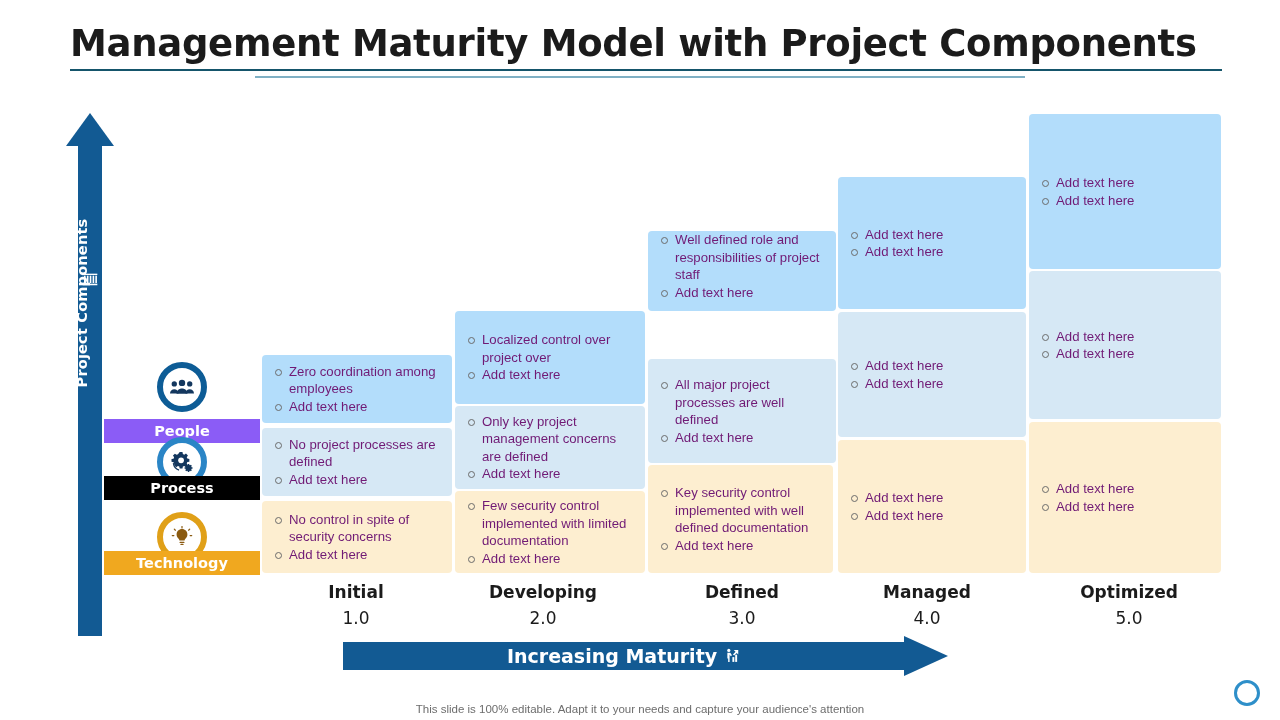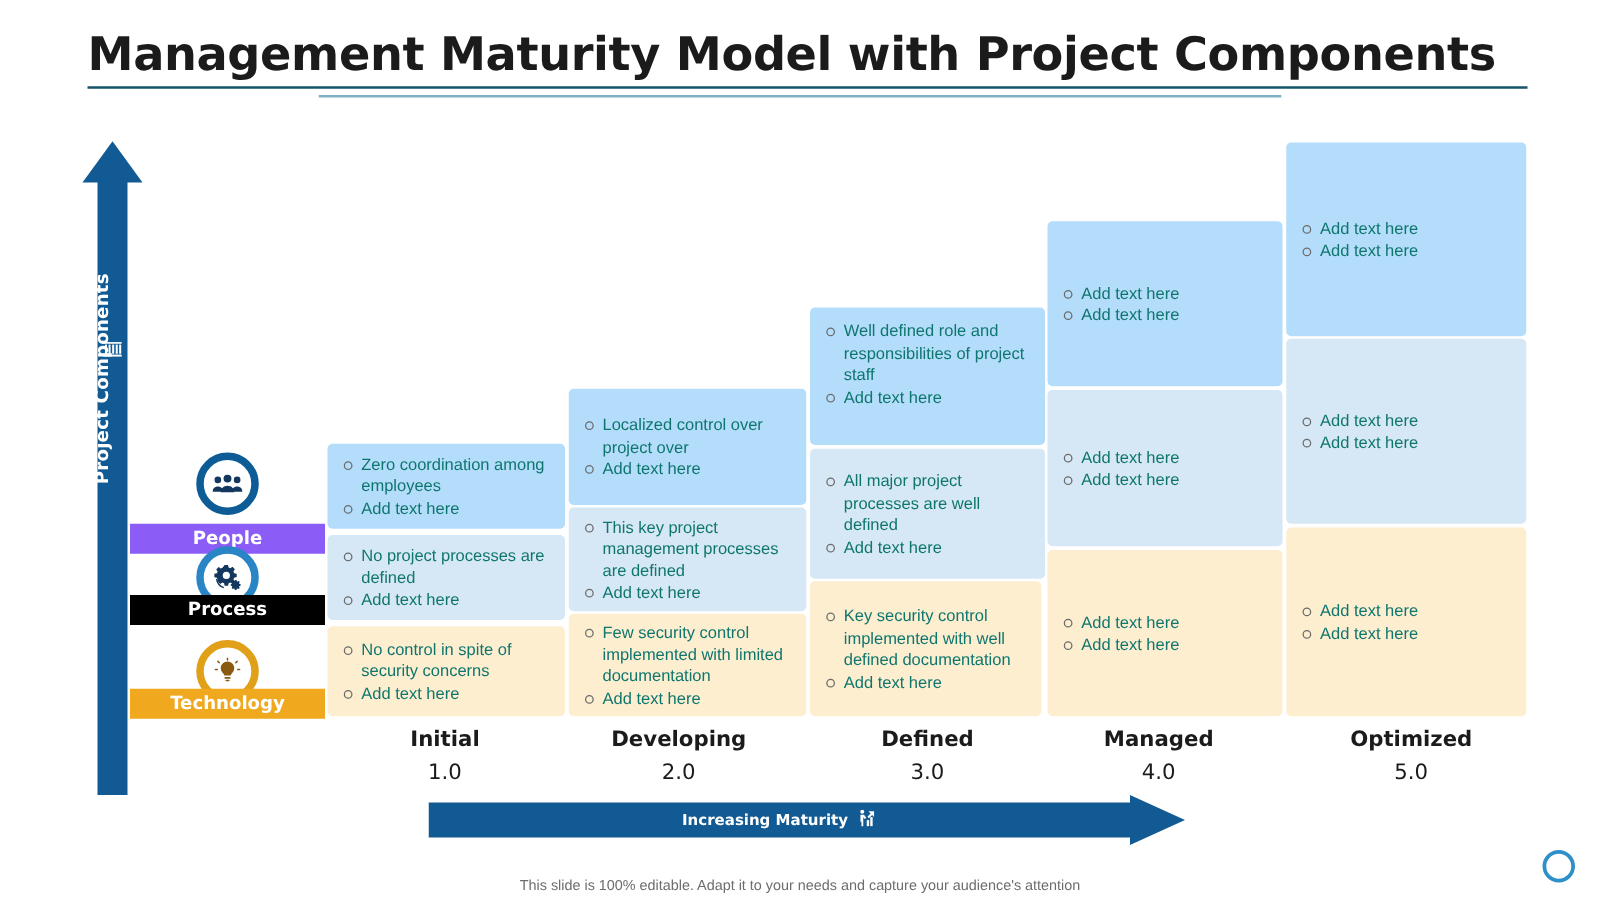--- a/index.html
+++ b/index.html
@@ -65,21 +65,21 @@
     background:#ffffff;display:flex;align-items:center;justify-content:center;
     box-sizing:border-box;
   }
   .catico-people{top:362px;border:6px solid #0d5c96;}
   .catico-process{top:437px;border:6px solid #2a85c6;}
   .catico-tech{top:512px;border:6px solid #e0a018;}
   .blk{
     position:absolute;box-sizing:border-box;
     padding:10px 10px 10px 12px;
     border-radius:4px;
-    font-size:13.2px;line-height:17.5px;color:#0f766e;
+    font-size:13.2px;line-height:17.5px;color:#701a75;
   }
   .blk.people{background:#b3ddfb;}
   .blk.process{background:#d6e8f5;}
   .blk.tech{background:#fdeed0;}
   .blk ul{margin:0;padding:0;list-style:none;}
   .blk li{
     position:relative;padding-left:15px;margin:0 0 0 0;
   }
   .blk li:before{
     content:"";position:absolute;left:1px;top:6px;
@@ -100,21 +100,21 @@
   }
   .harrow .tip{
     position:absolute;left:561px;top:-6px;width:0;height:0;
     border-top:20px solid transparent;
     border-bottom:20px solid transparent;
     border-left:44px solid #125a93;
   }
   .harrow .lbl{
     position:absolute;left:0;top:0;width:561px;height:28px;
     display:flex;align-items:center;justify-content:center;gap:7px;
-    color:#ffffff;font-size:12px;font-weight:bold;
+    color:#ffffff;font-size:19px;font-weight:bold;
     font-family:"DejaVu Sans", sans-serif;
   }
 
   
   .footer{
     position:absolute;left:0;top:703px;width:1280px;text-align:center;
     font-size:11.5px;color:#6d6d6d;
   }
   .brand{
     position:absolute;left:1234px;top:680px;width:26px;height:26px;
@@ -205,31 +205,31 @@
         </ul>
       </div>
       <div class="blk people" style="left: 455px; top: 311px; width: 190px; height: 93px; display: flex; align-items: center;">
         <ul>
           <li>Localized control over project over</li>
           <li>Add text here</li>
         </ul>
       </div>
       <div class="blk process" style="left: 455px; top: 406px; width: 190px; height: 83px; display: flex; align-items: center;">
         <ul>
-          <li>This key project management processes are defined</li>
+          <li>Only key project management concerns are defined</li>
           <li>Add text here</li>
         </ul>
       </div>
       <div class="blk tech" style="left: 455px; top: 491px; width: 190px; height: 82px; display: flex; align-items: center;">
         <ul>
           <li>Few security control implemented with limited documentation</li>
           <li>Add text here</li>
         </ul>
       </div>
-      <div class="blk people" style="left: 648px; top: 246px; width: 188px; height: 110px; display: flex; align-items: flex-start;">
+      <div class="blk people" style="left: 648px; top: 231px; width: 188px; height: 80px; display: flex; align-items: flex-end;">
         <ul>
           <li>Well defined role and responsibilities of project staff</li>
           <li>Add text here</li>
         </ul>
       </div>
       <div class="blk process" style="left: 648px; top: 359px; width: 188px; height: 104px; display: flex; align-items: center;">
         <ul>
           <li>All major project processes are well defined</li>
           <li>Add text here</li>
         </ul>

